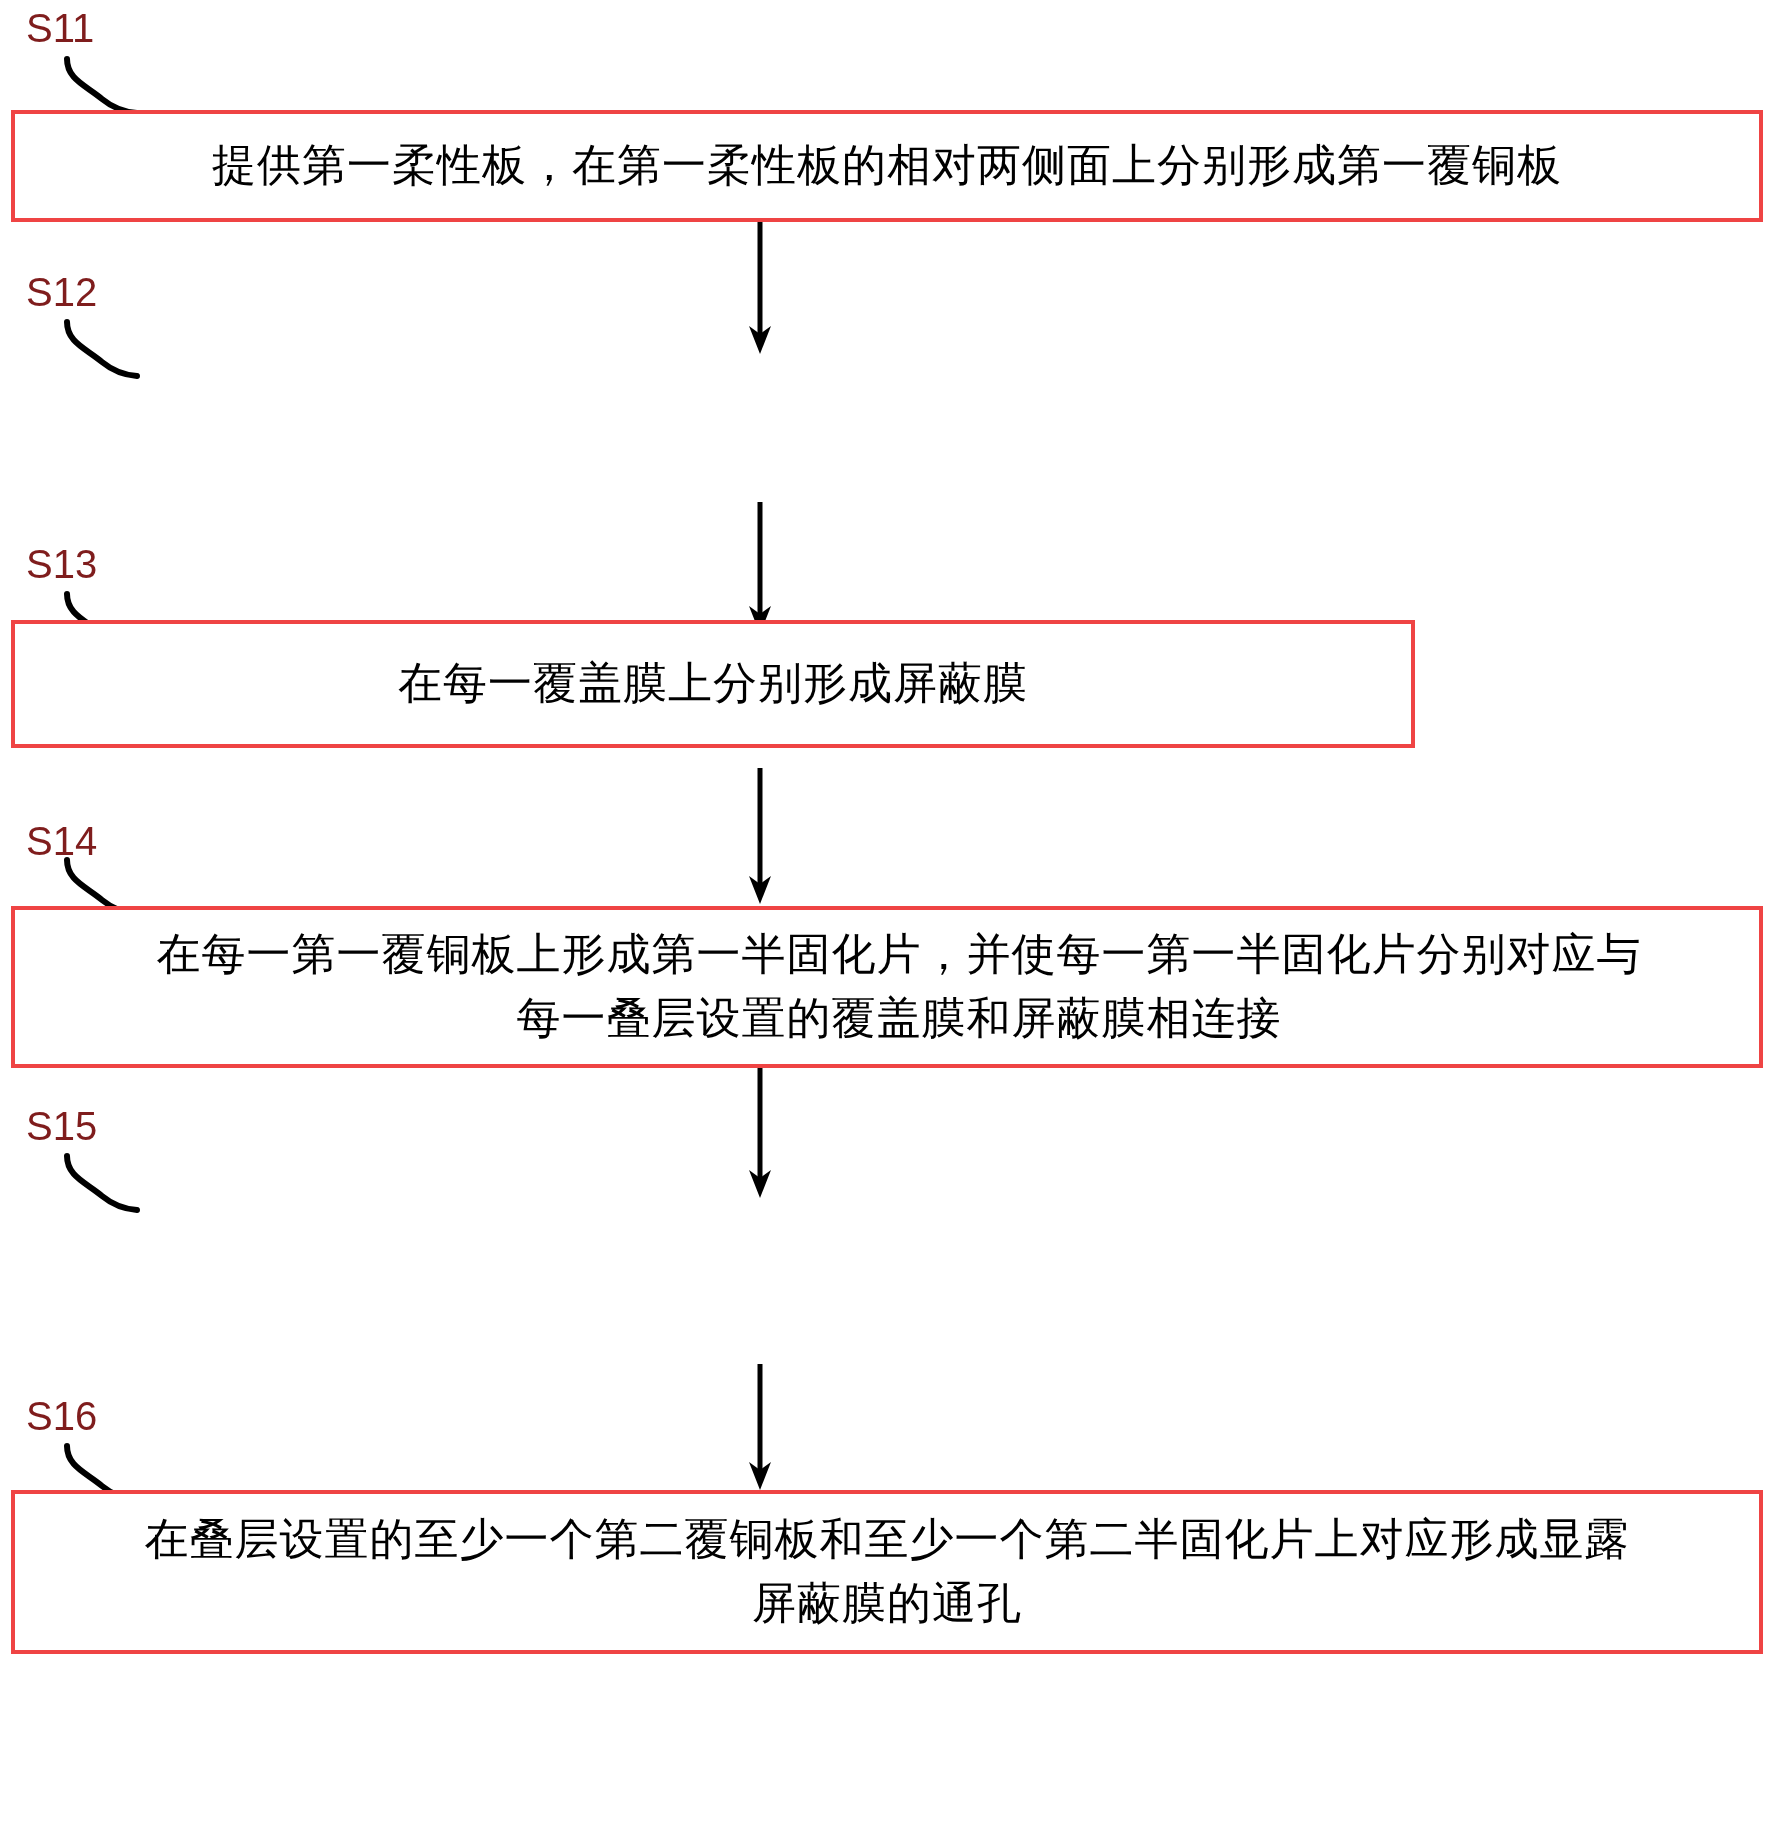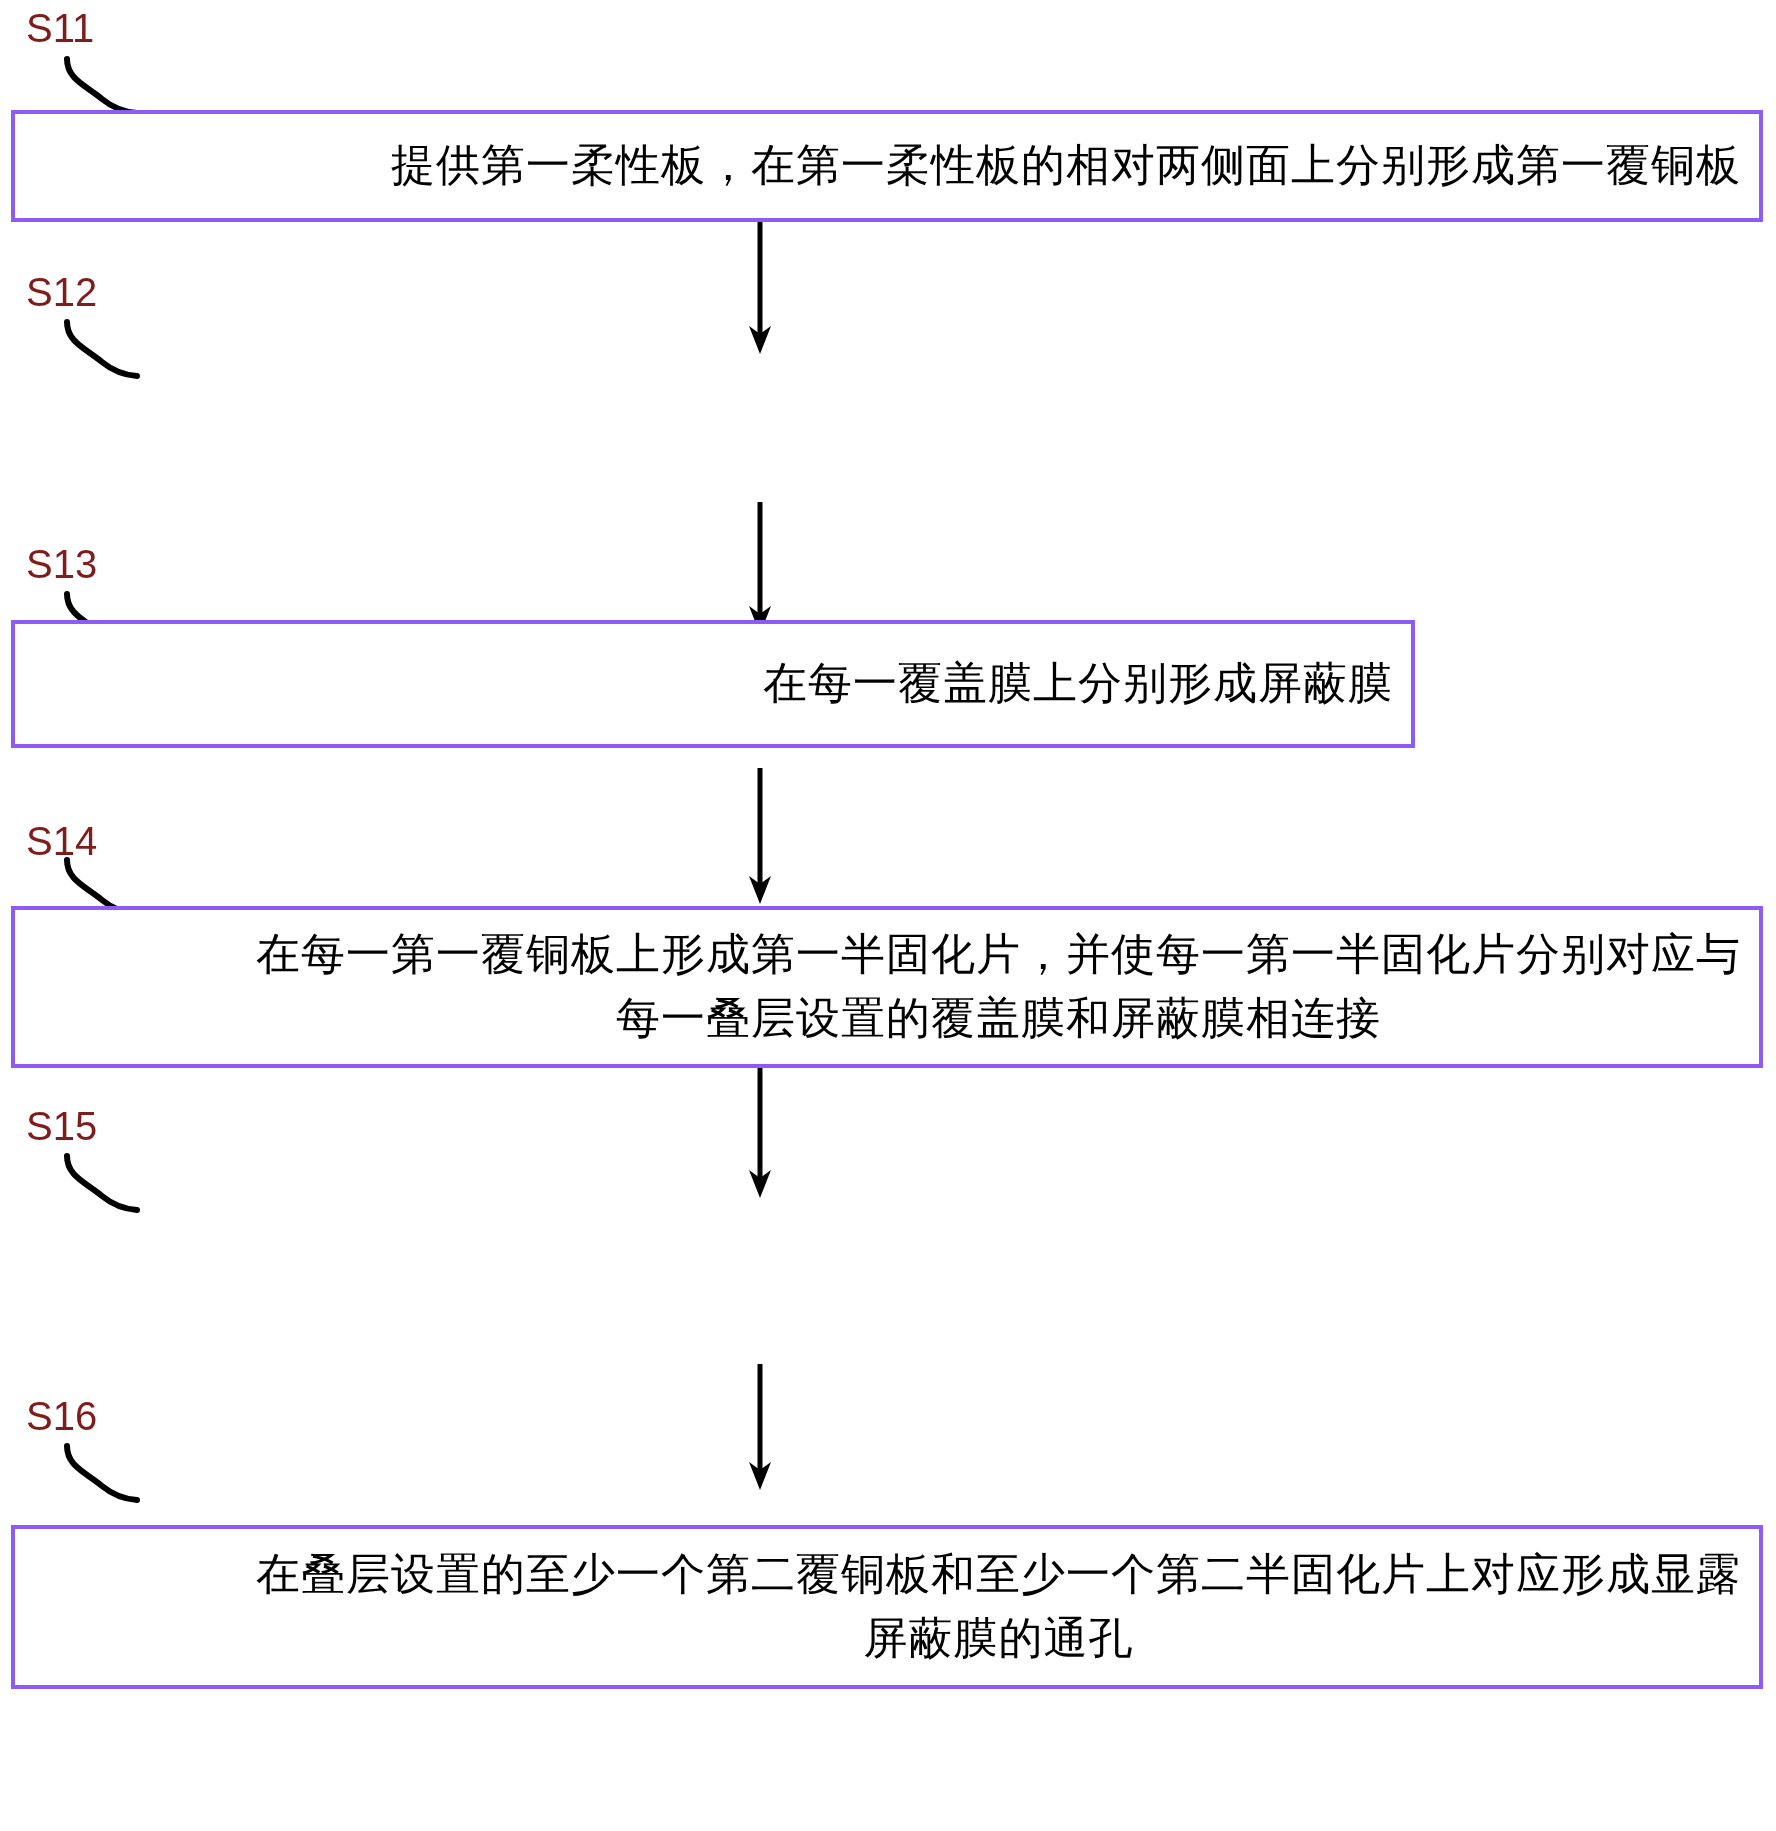--- a/index.html
+++ b/index.html
@@ -20,25 +20,25 @@
     font-family: Liberation Sans, sans-serif;
     font-size: 40px;
     color: #7f1d1d;
     letter-spacing: 0px;
     line-height: 1;
     white-space: nowrap;
   }
   .flow-box {
     position: absolute;
     box-sizing: border-box;
-    border: 4px solid #8b5cf6;
+    border: 4px solid #ef4444;
     background: #ffffff;
     display: flex;
     align-items: center;
-    justify-content: flex-end;
+    justify-content: center;
     text-align: center;
   }
   .flow-box-text {
     font-family: "Liberation Serif", "DejaVu Serif", serif;
     font-size: 44px;
     line-height: 1.45;
     color: #000000;
     padding: 0 18px;
     letter-spacing: 1px;
     white-space: pre-line;
@@ -126,18 +126,18 @@
     <path d="M20 0 L20 110" stroke="#000000" stroke-width="5" fill="none"></path>
     <path d="M20 126 L9 98 L20 106 L31 98 Z" fill="#000000"></path>
   </svg>
 
   <div class="step-label" style="left:26px; top:1396px;">S16</div>
 
   <svg class="leader" style="left:55px; top:1442px;" width="110" height="65" viewBox="0 0 110 65">
     <path d="M12 4 C 12 24, 30 30, 47 44 C 58 53, 68 57, 82 58" stroke="#000000" stroke-width="6" fill="none" stroke-linecap="round"></path>
   </svg>
 
-  <div class="flow-box" style="left:11px; top:1490px; width:1752px; height:164px;margin-top:35px;">
+  <div class="flow-box" style="left:11px; top:1490px; width:1752px; height:164px;">
     <div class="flow-box-text">在叠层设置的至少一个第二覆铜板和至少一个第二半固化片上对应形成显露
 屏蔽膜的通孔</div>
   </div>
 
 </div>
 
 </body></html>

